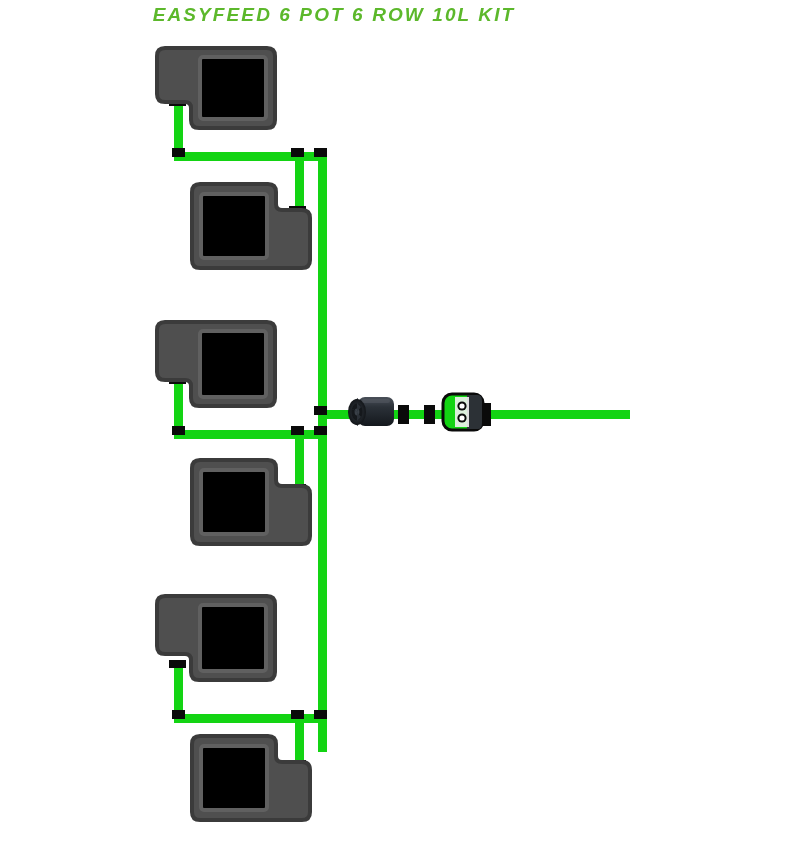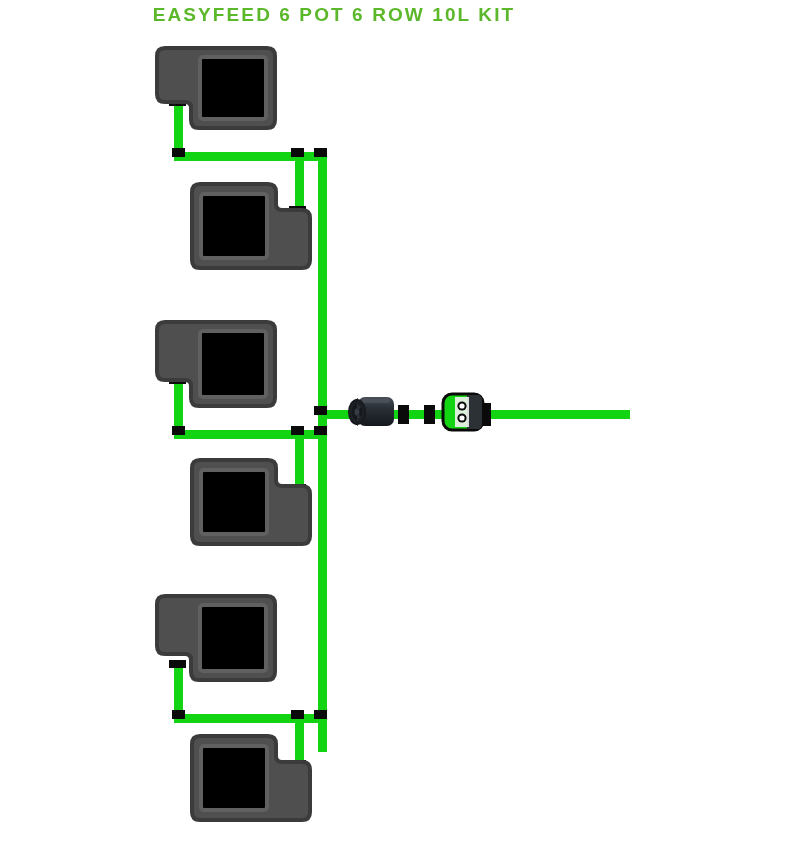--- a/index.html
+++ b/index.html
@@ -6,20 +6,21 @@
   body{width:800px;height:850px;overflow:hidden;
        font-family:"Liberation Sans","DejaVu Sans",sans-serif;}
   #stage{position:relative;width:800px;height:850px;background:#fff;}
 
   
   .title{
     position:absolute;left:0;top:4px;width:668px;text-align:center;
     font-size:19px;font-weight:700;letter-spacing:2.1px;
     color:#5cb82b;white-space:nowrap;
     font-family:"Liberation Sans","DejaVu Sans",sans-serif;
+    font-style:italic;
   }
 
   
   .pipe{position:absolute;background:#13d413;}
   .pipe.h{height:9px;}
   .pipe.v{width:9px;}
   .node{position:absolute;background:#0a0a0a;}
 
   
   .pot{position:absolute;}

